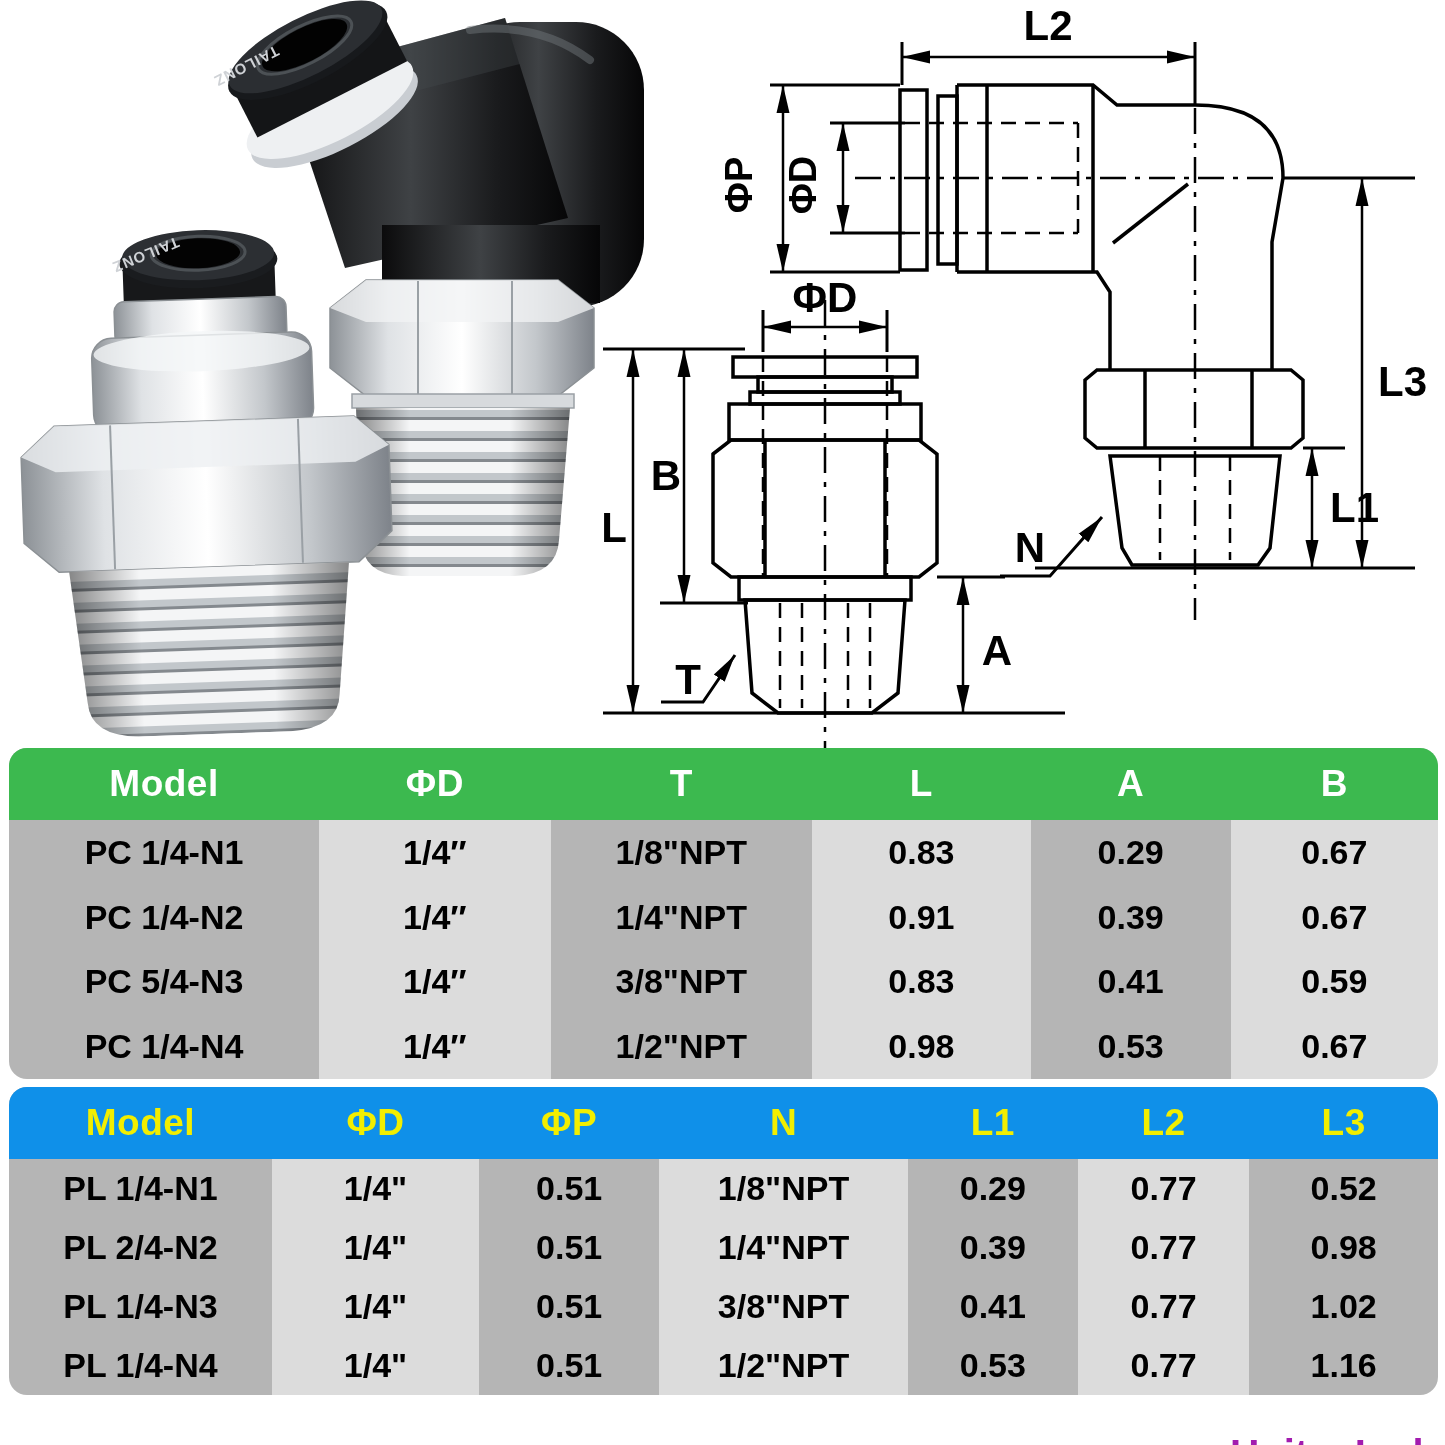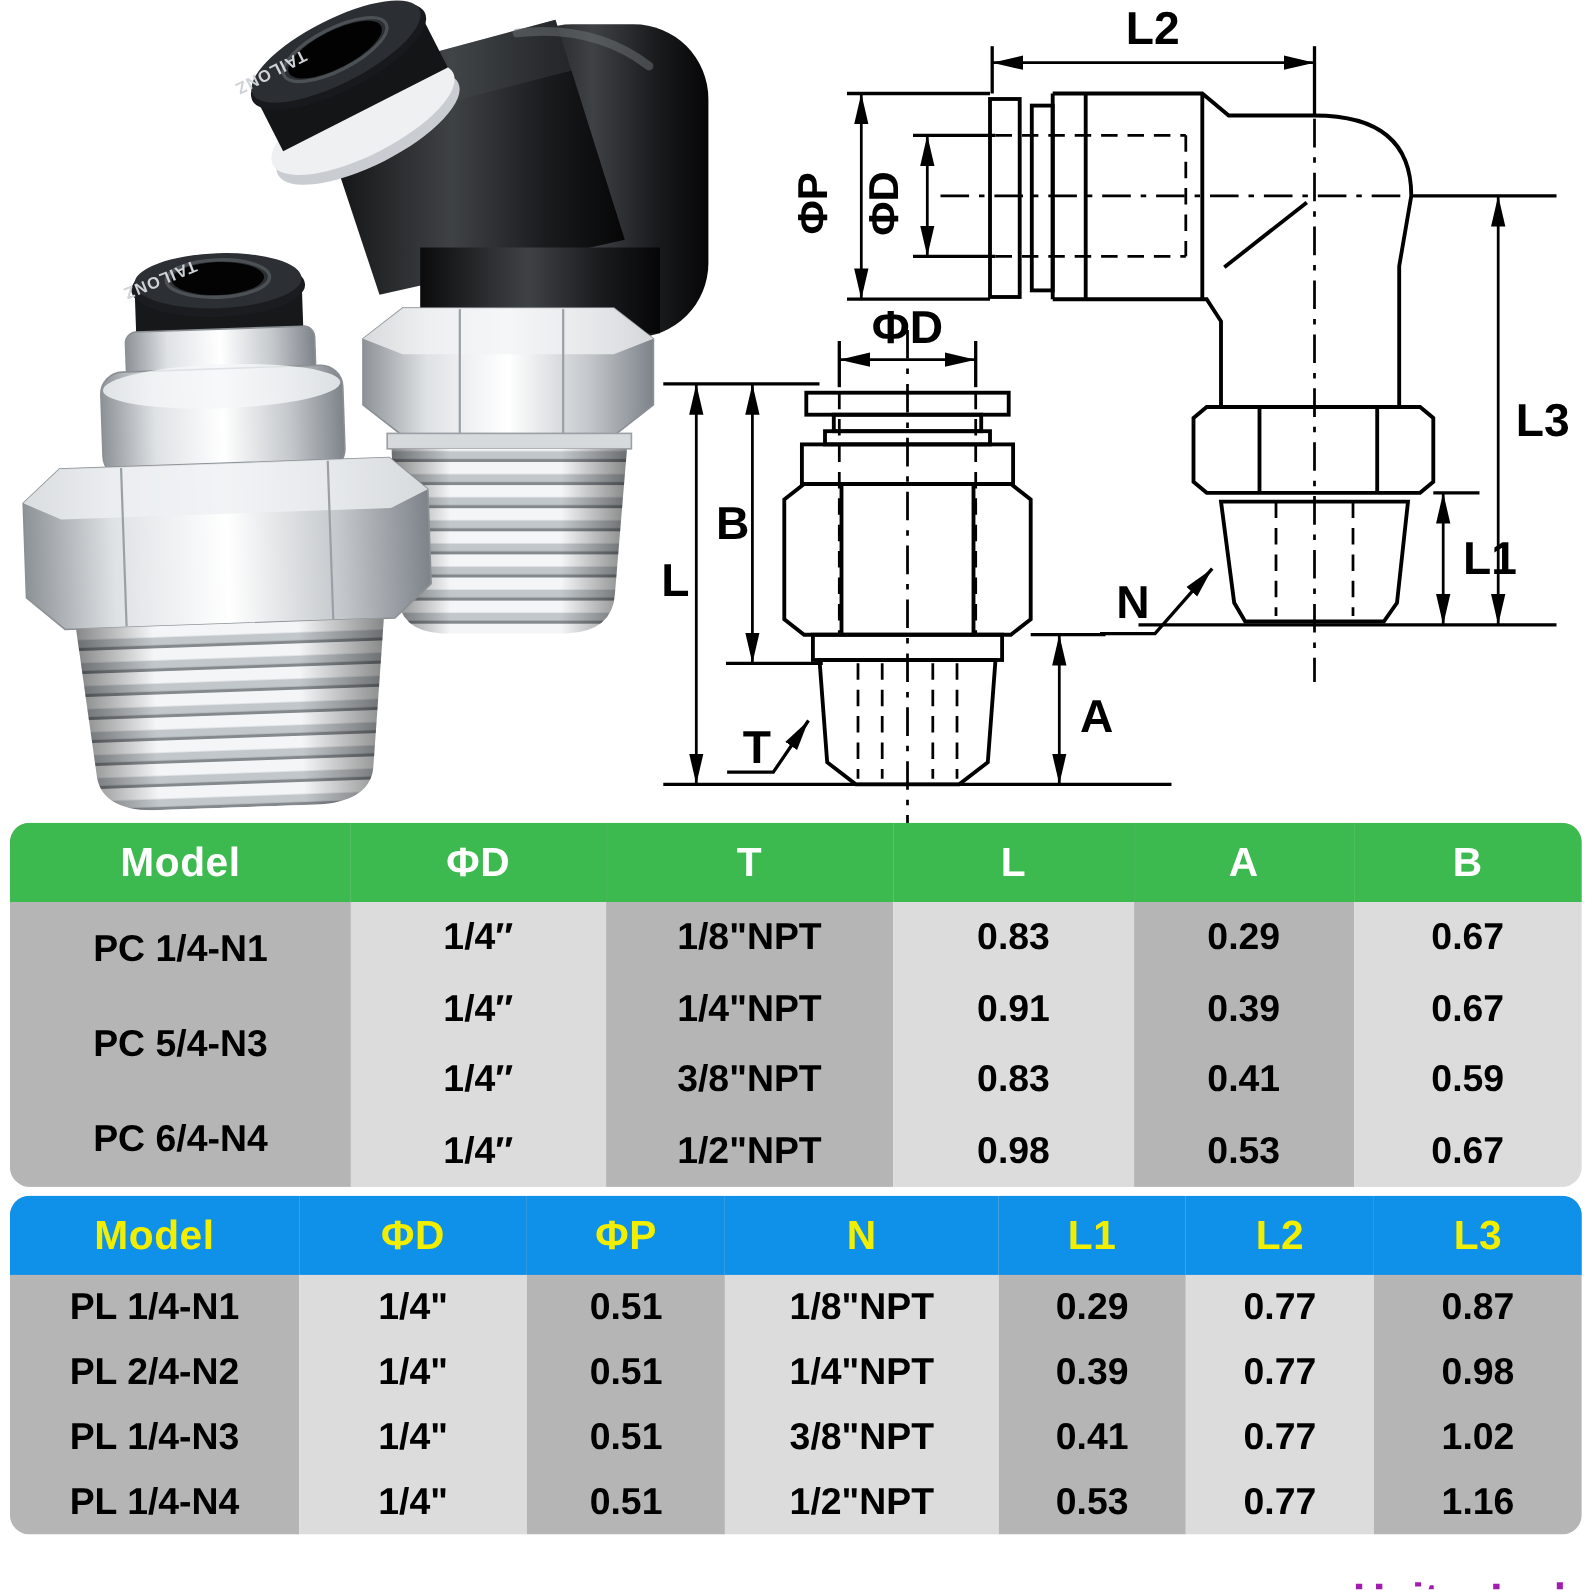--- a/index.html
+++ b/index.html
@@ -252,22 +252,23 @@
       <text class="dimtxt" x="1378" y="396">L3</text>
       <text class="dimtxt" x="1330" y="522">L1</text>
       <text class="dimtxt" text-anchor="middle" x="1030" y="562">N</text>
     </g>
   </svg>
 
   <div id="table-0" class="spec-table">
       <div class="col" style="width: 21.7%; background: rgb(181, 181, 181);">
         <div class="hcell" style="background: rgb(60, 185, 79); color: rgb(255, 255, 255);">Model</div>
         <div class="cell">PC 1/4-N1</div>
+        <div class="cell">PC 1/4-N2</div>
         <div class="cell">PC 5/4-N3</div>
-        <div class="cell">PC 6/4-N4</div>
+        <div class="cell">PC 1/4-N4</div>
       </div>
       <div class="col" style="width: 16.2%; background: rgb(220, 220, 220);">
         <div class="hcell" style="background: rgb(60, 185, 79); color: rgb(255, 255, 255);">ΦD</div>
         <div class="cell">1/4″</div>
         <div class="cell">1/4″</div>
         <div class="cell">1/4″</div>
         <div class="cell">1/4″</div>
       </div>
       <div class="col" style="width: 18.3%; background: rgb(181, 181, 181);">
         <div class="hcell" style="background: rgb(60, 185, 79); color: rgb(255, 255, 255);">T</div>
@@ -336,21 +337,21 @@
       </div>
       <div class="col" style="width: 12%; background: rgb(220, 220, 220);">
         <div class="hcell" style="background: rgb(15, 144, 233); color: rgb(242, 238, 0);">L2</div>
         <div class="cell">0.77</div>
         <div class="cell">0.77</div>
         <div class="cell">0.77</div>
         <div class="cell">0.77</div>
       </div>
       <div class="col" style="width: 13.2%; background: rgb(181, 181, 181);">
         <div class="hcell" style="background: rgb(15, 144, 233); color: rgb(242, 238, 0);">L3</div>
-        <div class="cell">0.87</div>
+        <div class="cell">0.52</div>
         <div class="cell">0.98</div>
         <div class="cell">1.02</div>
         <div class="cell">1.16</div>
       </div>
     </div>
 
   <div class="units">Units: Inch</div>
 </div>
 
 </body></html>

